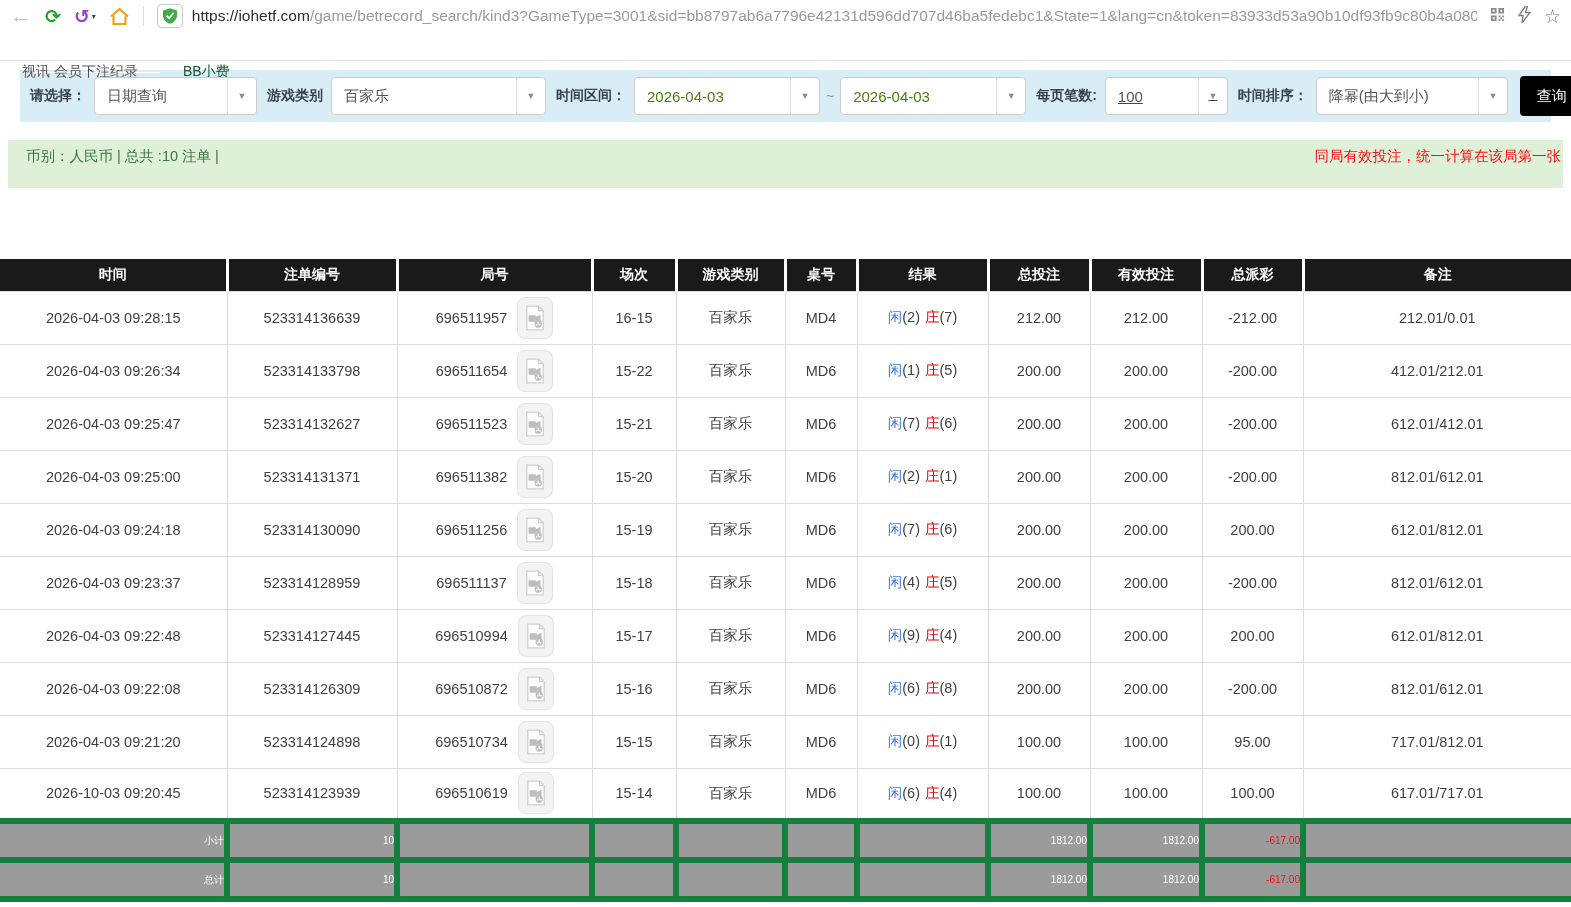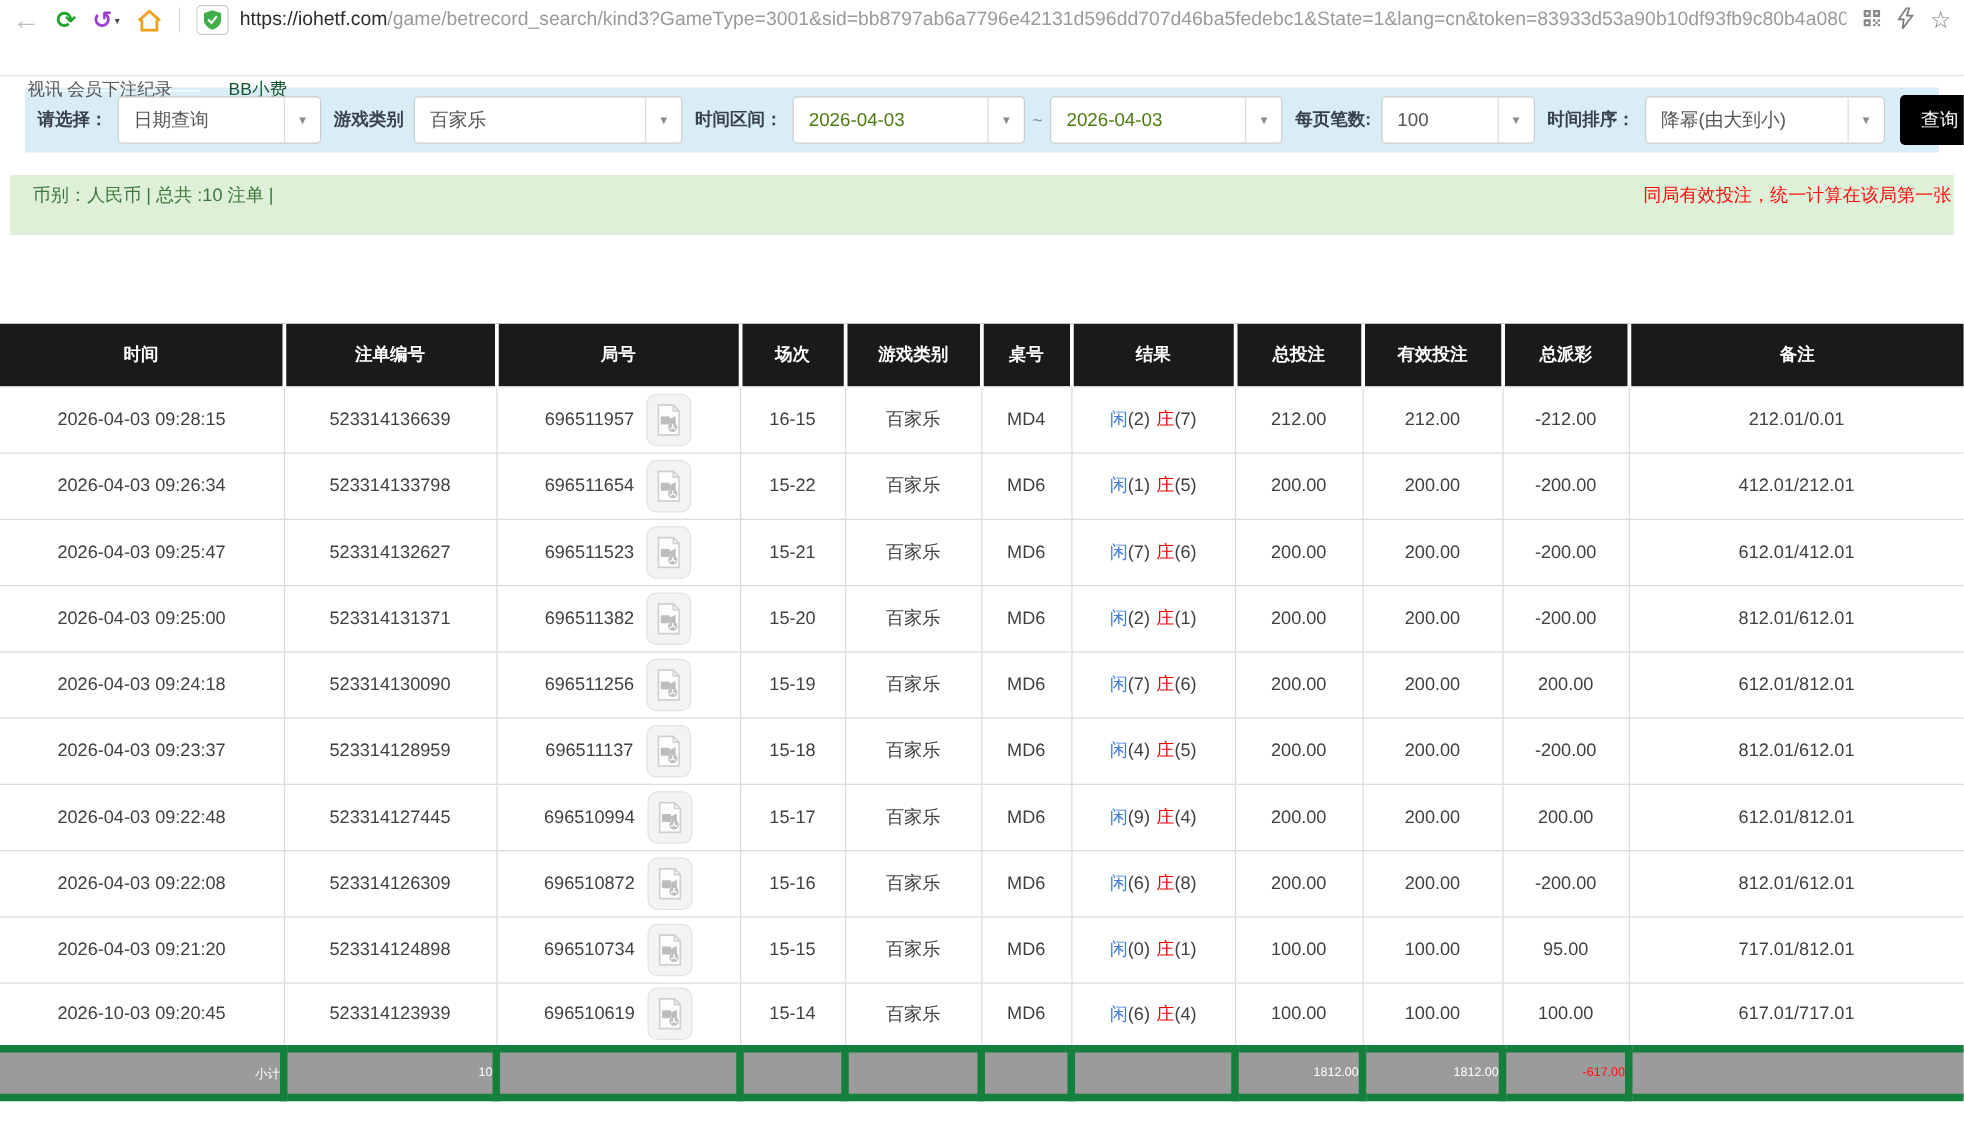--- a/index.html
+++ b/index.html
@@ -39,34 +39,34 @@
   .filter-bar { margin:9px 20px 0; background:#d9edf7; height:52px; display:flex;
     align-items:center; padding:0 10px; white-space:nowrap; }
   .f-label { font-weight:bold; color:#39424c; font-size:14px; margin:0 8px 0 10px; }
   .select { background:#fff; border:1px solid #ccc; border-radius:4px; height:38px;
     display:flex; align-items:center; cursor:pointer; flex:none; }
   .select .val { padding:0 12px; font-size:15px; color:#555; flex:1; overflow:hidden; }
   .select .val.blue { color:#4d7c0f; }
   .select .caret-box { width:29px; align-self:stretch; border-left:1px solid #ddd;
     display:flex; align-items:center; justify-content:center; color:#8b8b8b; font-size:9px; }
   .sel-query { width:163px; } .sel-game { width:215px; } .sel-date { width:186px; }
-  .sel-pagesize { width:123px; } .sel-sort { width:192px; }
+  .sel-pagesize { width:123px;text-decoration:underline; } .sel-sort { width:192px; }
   .tilde { color:#8a8a8a; margin:0 6px; }
   .btn-search { margin-left:12px; background:#000000; color:#fff; border:none; border-radius:4px;
     height:40px; padding:0 17px; font-size:15px; cursor:pointer; font-family:inherit; }
 
   
   .summary-bar { margin:18px 8px 0; background:#dff0d8; height:48px; display:flex;
     align-items:center; justify-content:space-between; padding:0 2px 16px 18px;
     color:#3c763d; font-size:14.5px; overflow:hidden; white-space:nowrap; }
   .summary-right { color:#fd0e0e; }
 
   
   .bet-table { width:1571px; border-collapse:collapse; margin-top:71px; table-layout:fixed; }
-  .bet-table thead th { background:#1a1a1a; color:#fff; height:50px; font-weight:bold;
+  .bet-table thead th { background:#1a1a1a; color:#fff; height:32px; font-weight:bold;
     font-size:14px; border-right:3px solid #fff; text-align:center; }
   .bet-table thead th:last-child { border-right:none; }
   .bet-table tbody td { height:53px; text-align:center; border:1px solid #dcdcdc;
     color:#3f3f3f; background:#fff; font-size:14.5px; overflow:hidden; }
   .bet-table tbody tr td:first-child { border-left:none; }
   .bet-table tbody tr td:last-child { border-right:none; }
   .blue { color:#3b7dd8; }
   .red { color:#ee0000;margin-left:18px; }
   .round-cell-inner { display:flex; align-items:center; justify-content:center; gap:10px; }
   .video-btn { display:inline-flex; align-items:center; justify-content:center;
@@ -531,14 +531,27 @@
     <td></td>
     <td></td>
     <td></td>
     <td></td>
     <td></td>
     <td>1812.00</td>
     <td>1812.00</td>
     <td class="red">-617.00</td>
     <td></td>
   </tr>
+      <tr>
+    <td>总计</td>
+    <td>10</td>
+    <td></td>
+    <td></td>
+    <td></td>
+    <td></td>
+    <td></td>
+    <td>1812.00</td>
+    <td>1812.00</td>
+    <td class="red">-617.00</td>
+    <td></td>
+  </tr>
     </tfoot>
 </table>
 
 </body></html>

